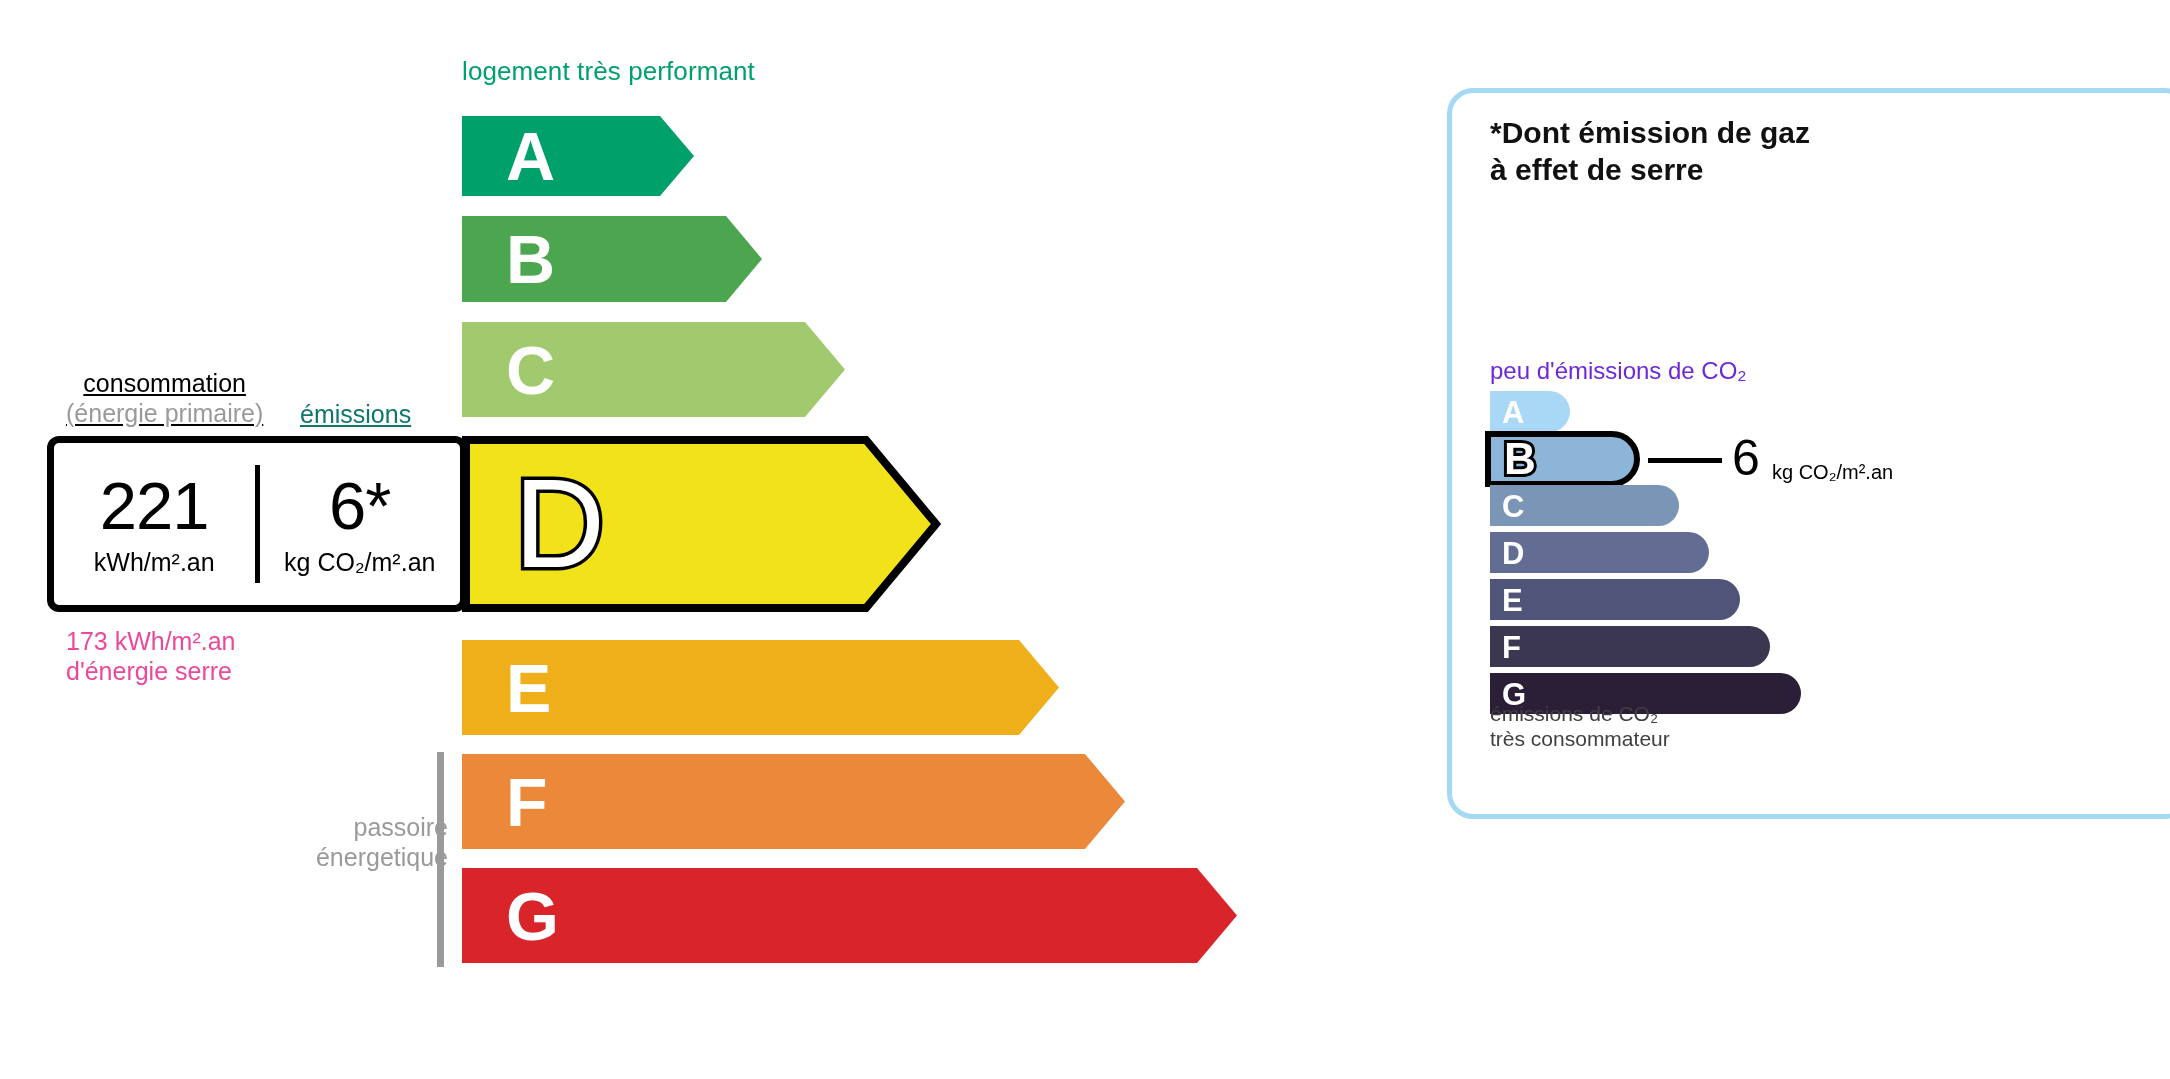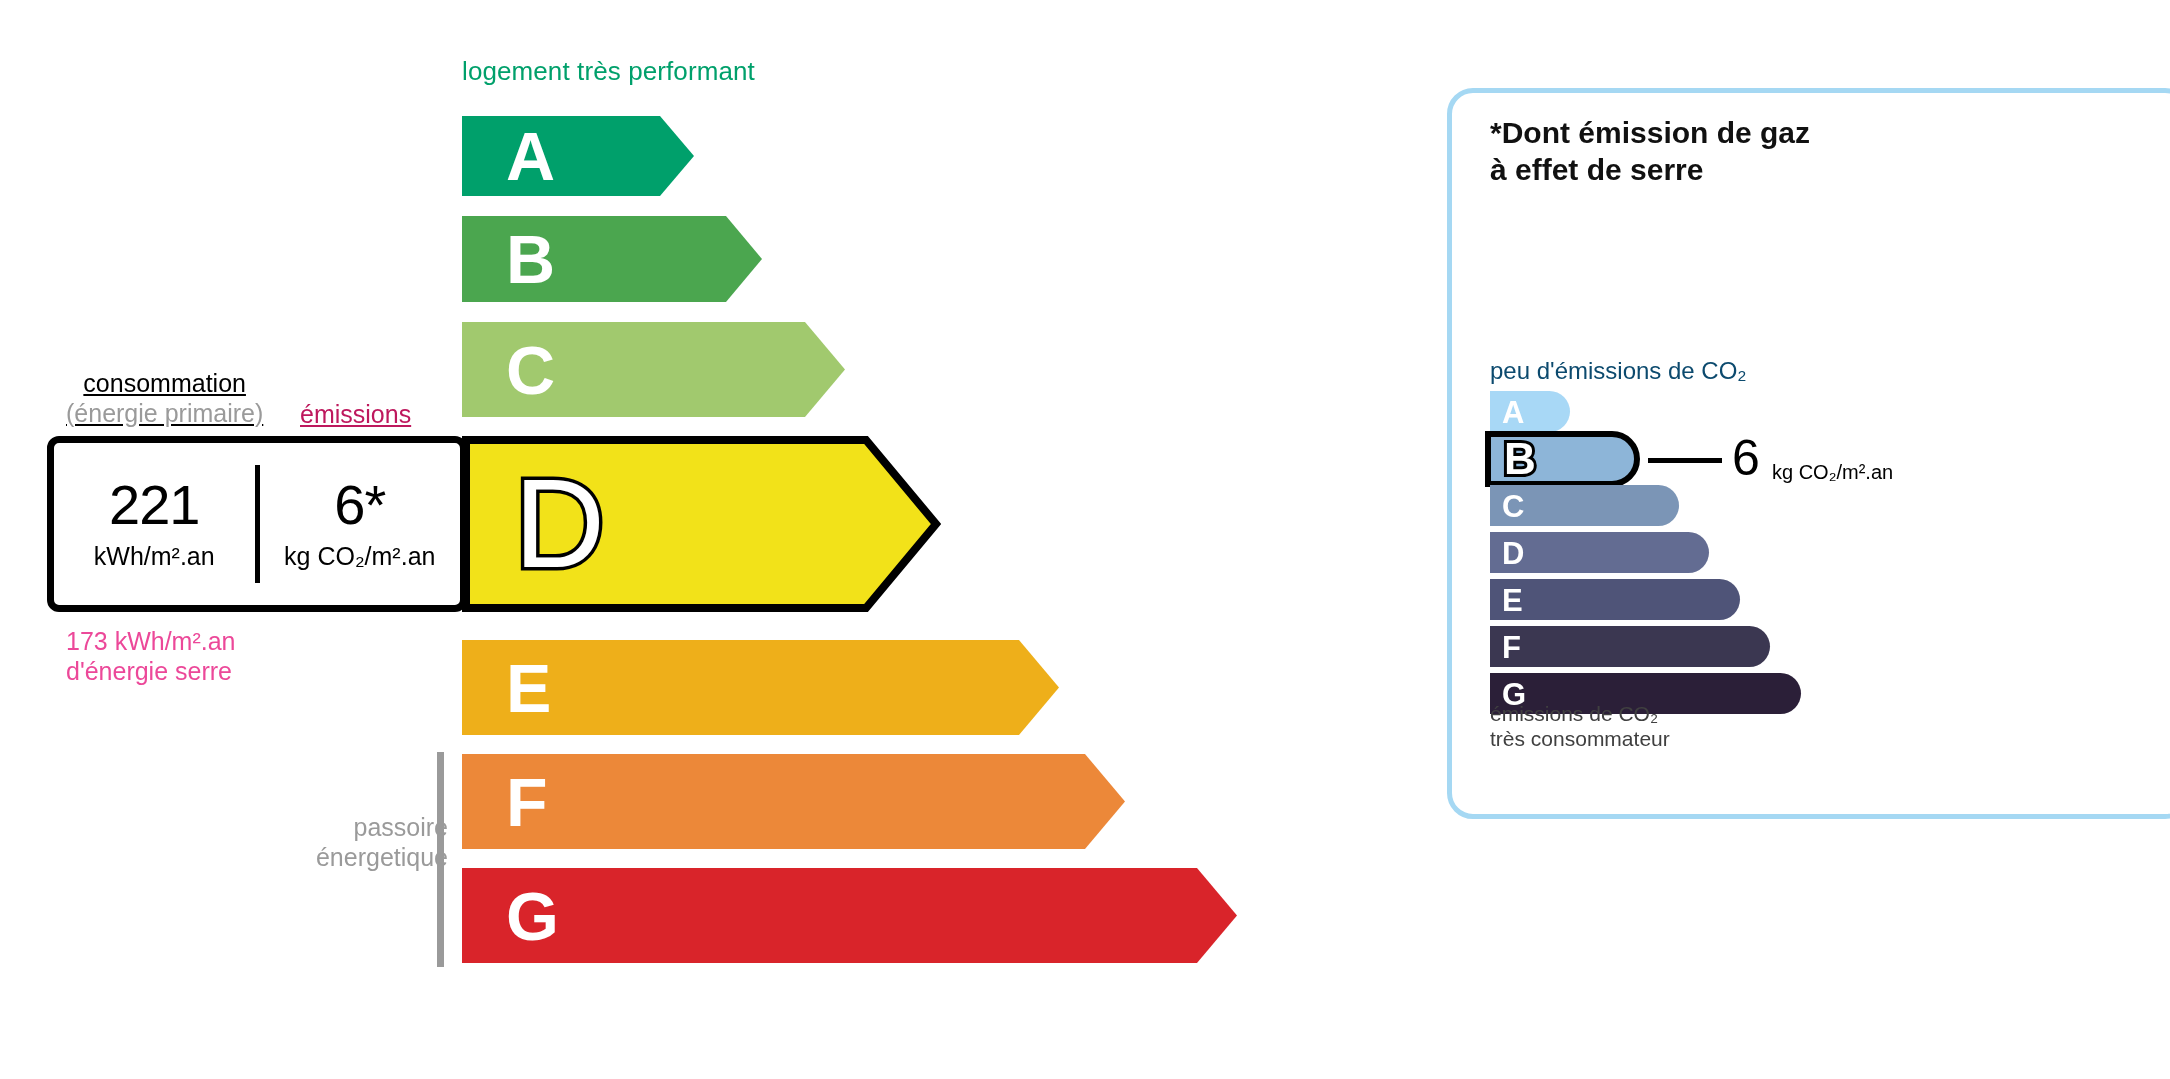--- a/index.html
+++ b/index.html
@@ -105,21 +105,21 @@
     align-items: center;
     justify-content: center;
   }
   .vb-divider {
     width: 5px;
     background: #000000;
     margin: 22px 0;
     flex: 0 0 auto;
   }
   .vb-value {
-    font-size: 56px;
+    font-size: 67px;
     font-weight: 400;
     color: #000000;
     line-height: 1;
     letter-spacing: -1px;
   }
   .vb-unit {
     font-size: 25px;
     color: #000000;
     margin-top: 9px;
     white-space: nowrap;
@@ -138,21 +138,21 @@
     color: #000000;
     text-align: center;
   }
   #header-consumption .sub {
     color: #9a9a9a;
     display: block;
   }
   #header-emissions {
     left: 300px;
     top: 396px;
-    color: #be185d;
+    color: #0f766e;
   }
 
   #final-energy {
     position: absolute;
     left: 66px;
     top: 622px;
     font-size: 25px;
     line-height: 1.2;
     color: #ec4899;
     white-space: nowrap;
@@ -199,21 +199,21 @@
     font-weight: 700;
     color: #111111;
     line-height: 1.23;
     white-space: nowrap;
   }
   #co2-top-caption {
     position: absolute;
     left: 38px;
     top: 264px;
     font-size: 24px;
-    color: #0c4a6e;
+    color: #6d28d9;
     white-space: nowrap;
   }
   #co2-bottom-caption {
     position: absolute;
     left: 38px;
     top: 608px;
     font-size: 21px;
     color: #404040;
     line-height: 1.2;
     white-space: nowrap;

